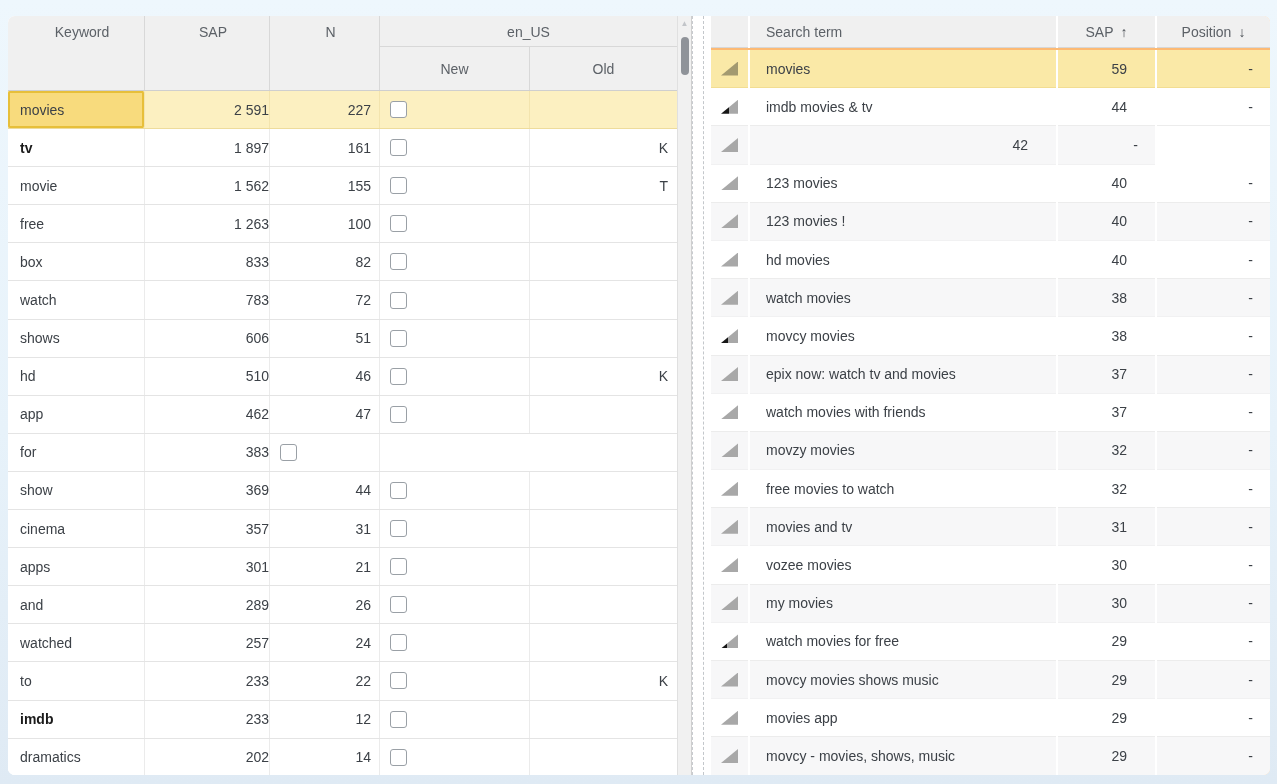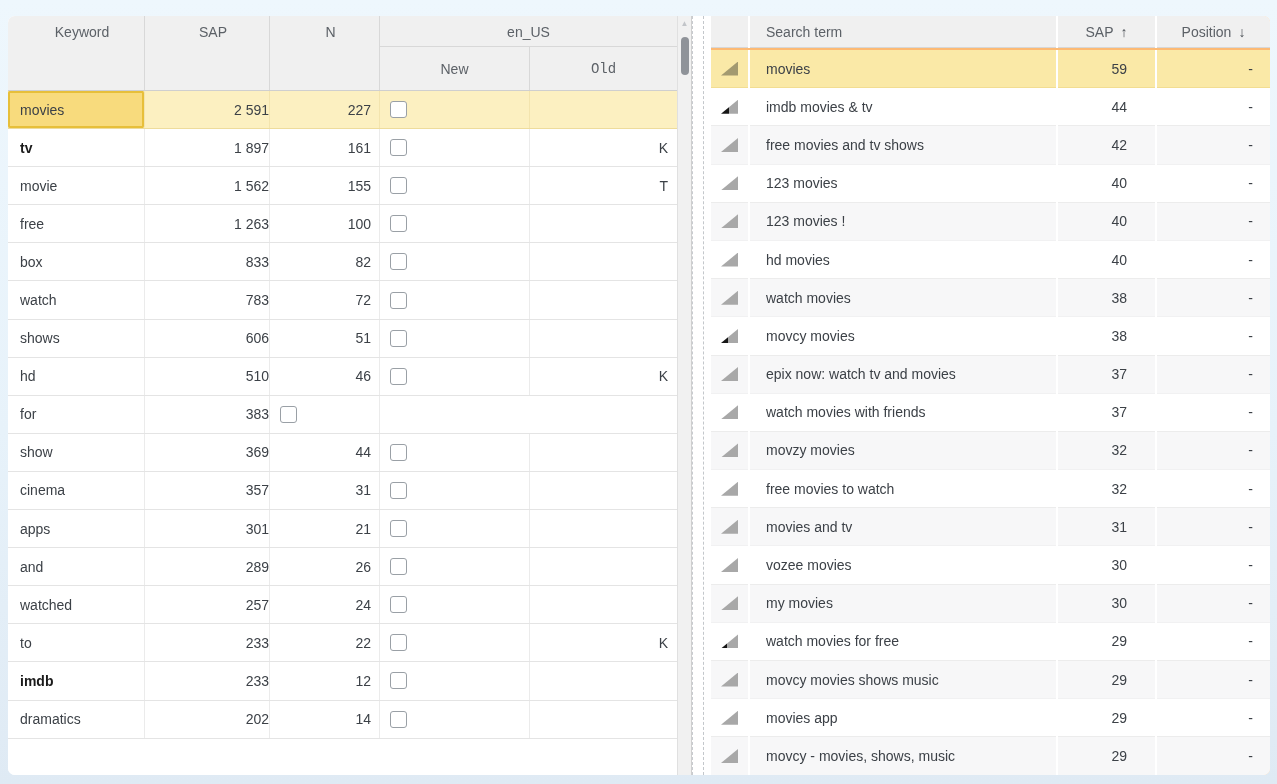--- a/index.html
+++ b/index.html
@@ -25,21 +25,21 @@
     grid-template-rows:31px 43px;
     background:#f0f0f0; color:#5c6167;
     border-bottom:1px solid #cfcfcf;
     flex:none;
   }
   .lh { border-right:1px solid #d8d8d8; }
   .lh.span2 { grid-row:1 / span 2; padding:8px 0 0 12px; }
   .lh.group { grid-column:4 / span 2; grid-row:1; border-bottom:1px solid #d8d8d8; border-right:none;
               display:flex; align-items:center; justify-content:center; padding-top:2px;}
   .lh.sub { grid-row:2; display:flex; align-items:center; justify-content:center; }
-  .lh.sub.last { border-right:none;font-family:Liberation Mono, monospace; }
+  .lh.sub.last { border-right:none; }
   .lrows { flex:1; overflow:hidden; }
   .lrow {
     display:grid; grid-template-columns:137px 125px 110px 150px 1fr;
     height:38.1px; border-bottom:1px solid #e4e4e4; background:#fff;
   }
   .lrow.sel { background:#fcf0c1; border-bottom:1px solid #eedc9c; }
   .lc { display:flex; align-items:center; border-right:1px solid #ebebeb; overflow:hidden; white-space:nowrap; }
   .lrow.sel .lc { border-right-color:#f3e4ae; }
   .lc.kw { padding-left:12px; }
   .lc.kw.b { font-weight:bold; color:#1b1b1b; }
@@ -166,20 +166,29 @@
           <div class="lrow">
             <div class="lc kw">hd</div>
             <div class="lc num sap">510</div>
             <div class="lc num n">46</div>
             <div class="lc newc">
               <span class="cb"></span>
             </div>
             <div class="lc oldc">K</div>
           </div>
           <div class="lrow">
+            <div class="lc kw">app</div>
+            <div class="lc num sap">462</div>
+            <div class="lc num n">47</div>
+            <div class="lc newc">
+              <span class="cb"></span>
+            </div>
+            <div class="lc oldc"></div>
+          </div>
+          <div class="lrow">
             <div class="lc kw">for</div>
             <div class="lc num sap">383</div>
             <div class="lc newc">
               <span class="cb"></span>
             </div>
             <div class="lc oldc"></div>
           </div>
           <div class="lrow">
             <div class="lc kw">show</div>
             <div class="lc num sap">369</div>
@@ -291,21 +300,20 @@
             <span class="tri" style="background:linear-gradient(90deg, #161616 0% 45%, #a8a8a8 45% 100%)"></span>
           </div>
           <div class="rc term">imdb movies &amp; tv</div>
           <div class="rc num">44</div>
           <div class="rc pos">-</div>
         </div>
         <div class="rrow stripe">
           <div class="rc iconc">
             <span class="tri" style="background:#a8a8a8"></span>
           </div>
-          <div class="rc term">free movies and tv shows</div>
           <div class="rc num">42</div>
           <div class="rc pos">-</div>
         </div>
         <div class="rrow">
           <div class="rc iconc">
             <span class="tri" style="background:#a8a8a8"></span>
           </div>
           <div class="rc term">123 movies</div>
           <div class="rc num">40</div>
           <div class="rc pos">-</div>

